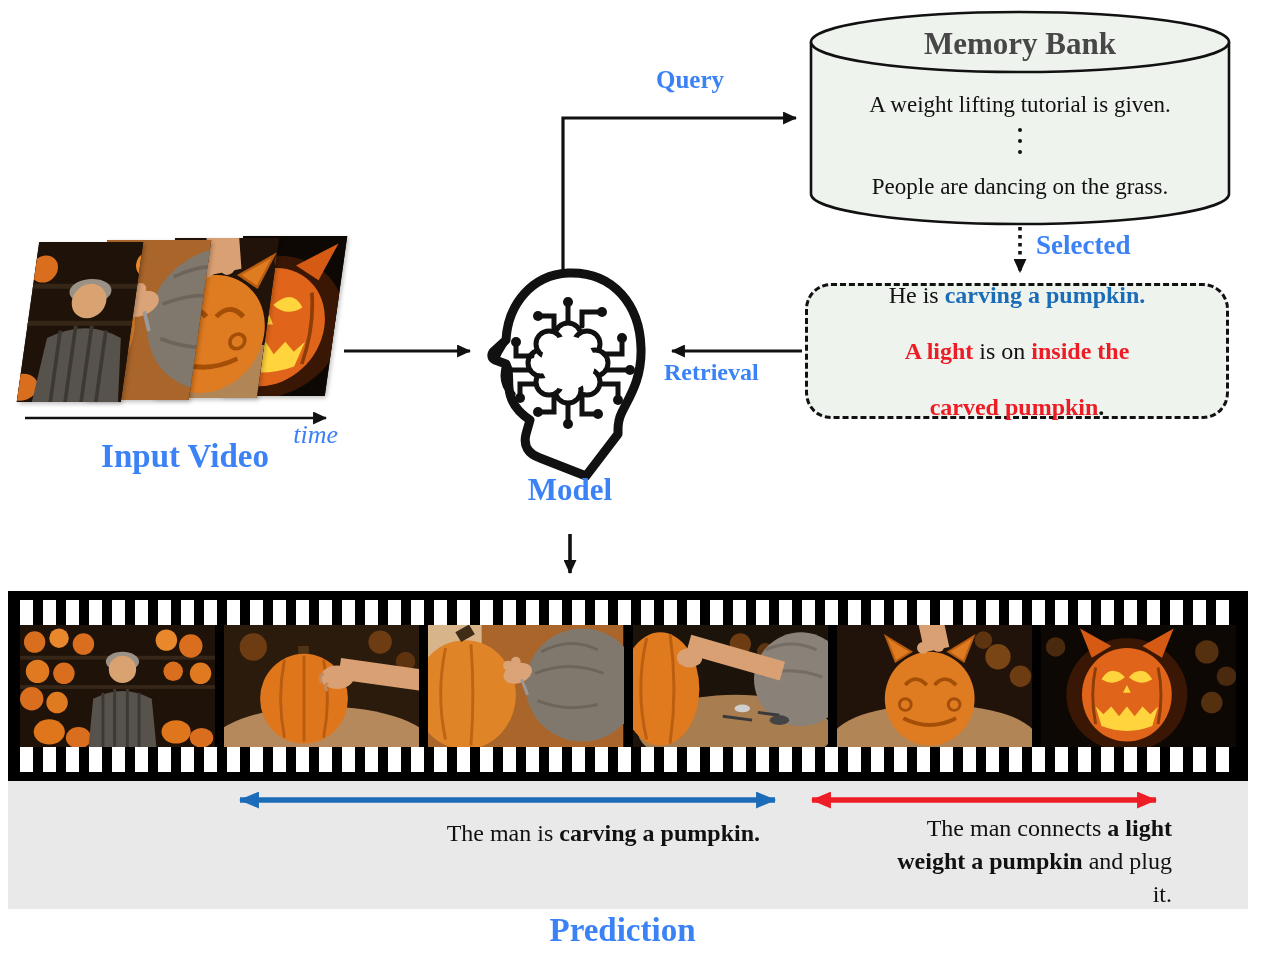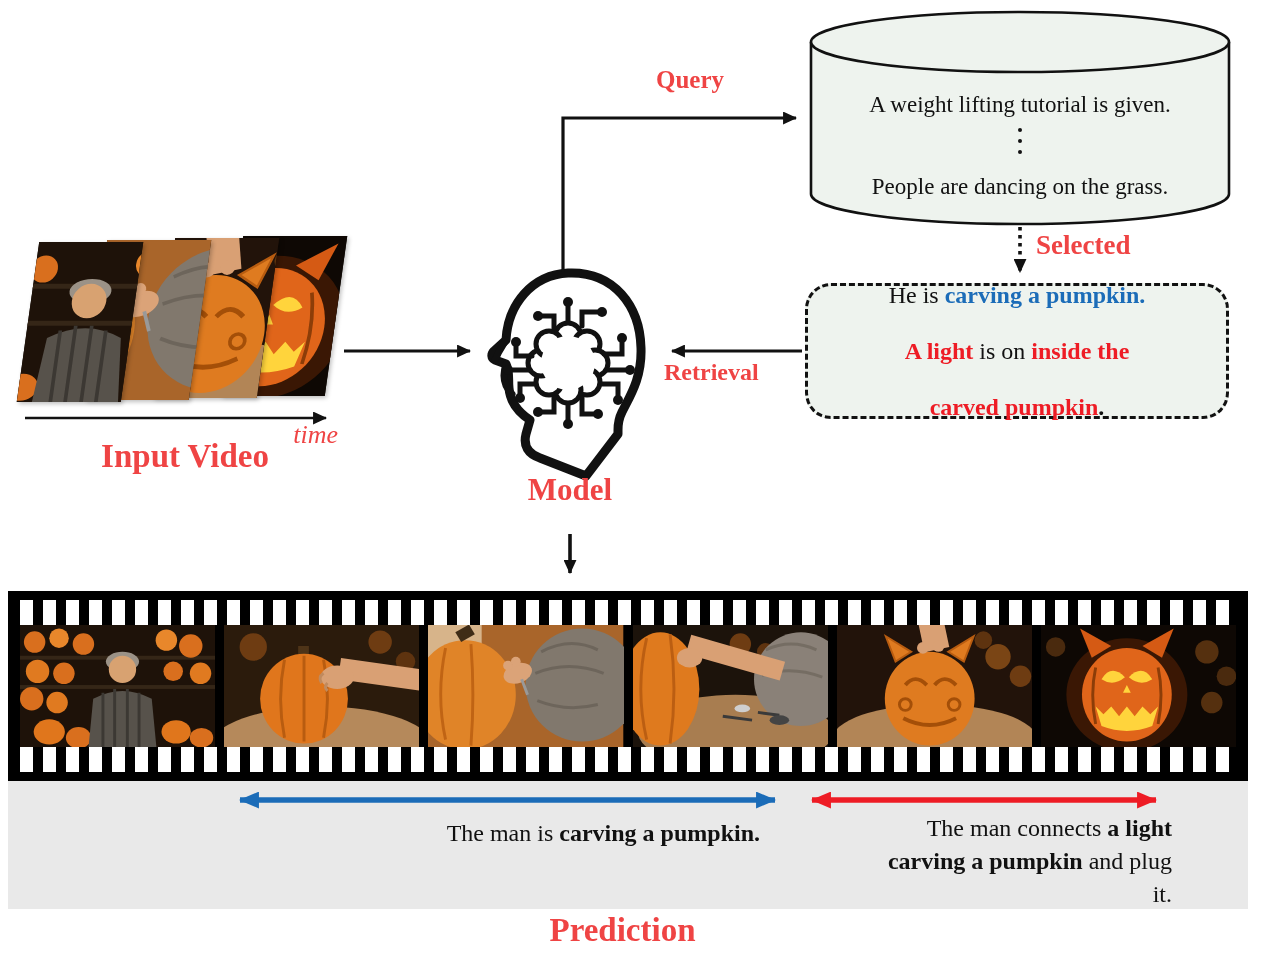--- a/index.html
+++ b/index.html
@@ -25,21 +25,21 @@
   
   .selected-box { left:805px; top:283px; width:424px; height:136px; z-index:2;
     background:#eef3ee; border:3.5px dashed #111; border-radius:26px;
     display:flex; flex-direction:column; justify-content:center; align-items:center;
     font-size:24px; line-height:36px; text-align:center;gap:20px; }
   .blue-b { color:#1b6cb8; font-weight:700; }
   .red-b { color:#ee1c25; font-weight:700; }
   .blk-b { font-weight:700; }
 
   
-  .flow-label { position:absolute; font-weight:700; color:#ef4444; z-index:4; }
+  .flow-label { position:absolute; font-weight:700; color:#3b82f6; z-index:4; }
   .lbl-query     { left:600px; top:66px;  width:180px; text-align:center; font-size:25px; }
   .lbl-selected  { left:1036px; top:230px; font-size:27px; }
   .lbl-retrieval { left:664px; top:359px; width:140px; text-align:left; font-size:24px; }
   .lbl-model     { left:490px; top:472px; width:160px; text-align:center; font-size:31px; }
   .lbl-input     { left:55px;  top:438px; width:260px; text-align:center; font-size:33px; }
   .lbl-time      { left:250px; top:420px; width:88px; text-align:right;
                    font-size:26px; font-weight:400; font-style:italic; }
   .lbl-prediction{ left:480px; top:912px; width:285px; text-align:center; font-size:33px; }
 
   
@@ -232,20 +232,21 @@
   </defs>
 </svg>
 
 <div class="canvas">
 
   <div class="abs memory-bank">
     <svg class="cyl" width="424" height="224" viewBox="0 0 424 224">
       <path d="M3,36 V188 A209,30 0 0 0 421,188 V36" fill="#eef3ee" stroke="#111" stroke-width="2.6"></path>
       <ellipse cx="212" cy="36" rx="209" ry="30" fill="#eef3ee" stroke="#111" stroke-width="2.6"></ellipse>
     </svg>
+    <div class="mb-title">Memory Bank</div>
     <div class="mb-line mb-top">A weight lifting tutorial is given.</div>
     <div class="v-ellipsis">
         <i></i>
         <i></i>
         <i></i>
       </div>
     <div class="mb-line mb-bottom">People are dancing on the grass.</div>
   </div>
 
   <div class="abs selected-box">
@@ -316,21 +317,21 @@
     <div class="sprockets"></div>
   </div>
 
   <div class="abs caption-panel"></div>
 
   <div class="caption cap-blue">
     <span>The man is </span><span class="blk-b">carving a pumpkin.</span>
   </div>
   <div class="caption cap-red">
     <span>The man connects </span><span class="blk-b">a light</span><br>
-    <span class="blk-b">carving a pumpkin</span><span> and plug</span><br>
+    <span class="blk-b">weight a pumpkin</span><span> and plug</span><br>
     <span>it.</span>
   </div>
 
   <svg class="overlay" width="1263" height="975" viewBox="0 0 1263 975">
     <defs>
       <marker id="mk-b" viewBox="0 0 13 12" markerUnits="userSpaceOnUse" markerWidth="14" markerHeight="13" refX="12" refY="6" orient="auto">
         <path d="M0,0 L13,6 L0,12 Z" fill="#111"></path>
       </marker>
       <marker id="mk-blue" viewBox="0 0 19 16" markerUnits="userSpaceOnUse" markerWidth="20" markerHeight="17" refX="18" refY="8" orient="auto-start-reverse">
         <path d="M0,0 L19,8 L0,16 Z" fill="#1b6cb8"></path>

